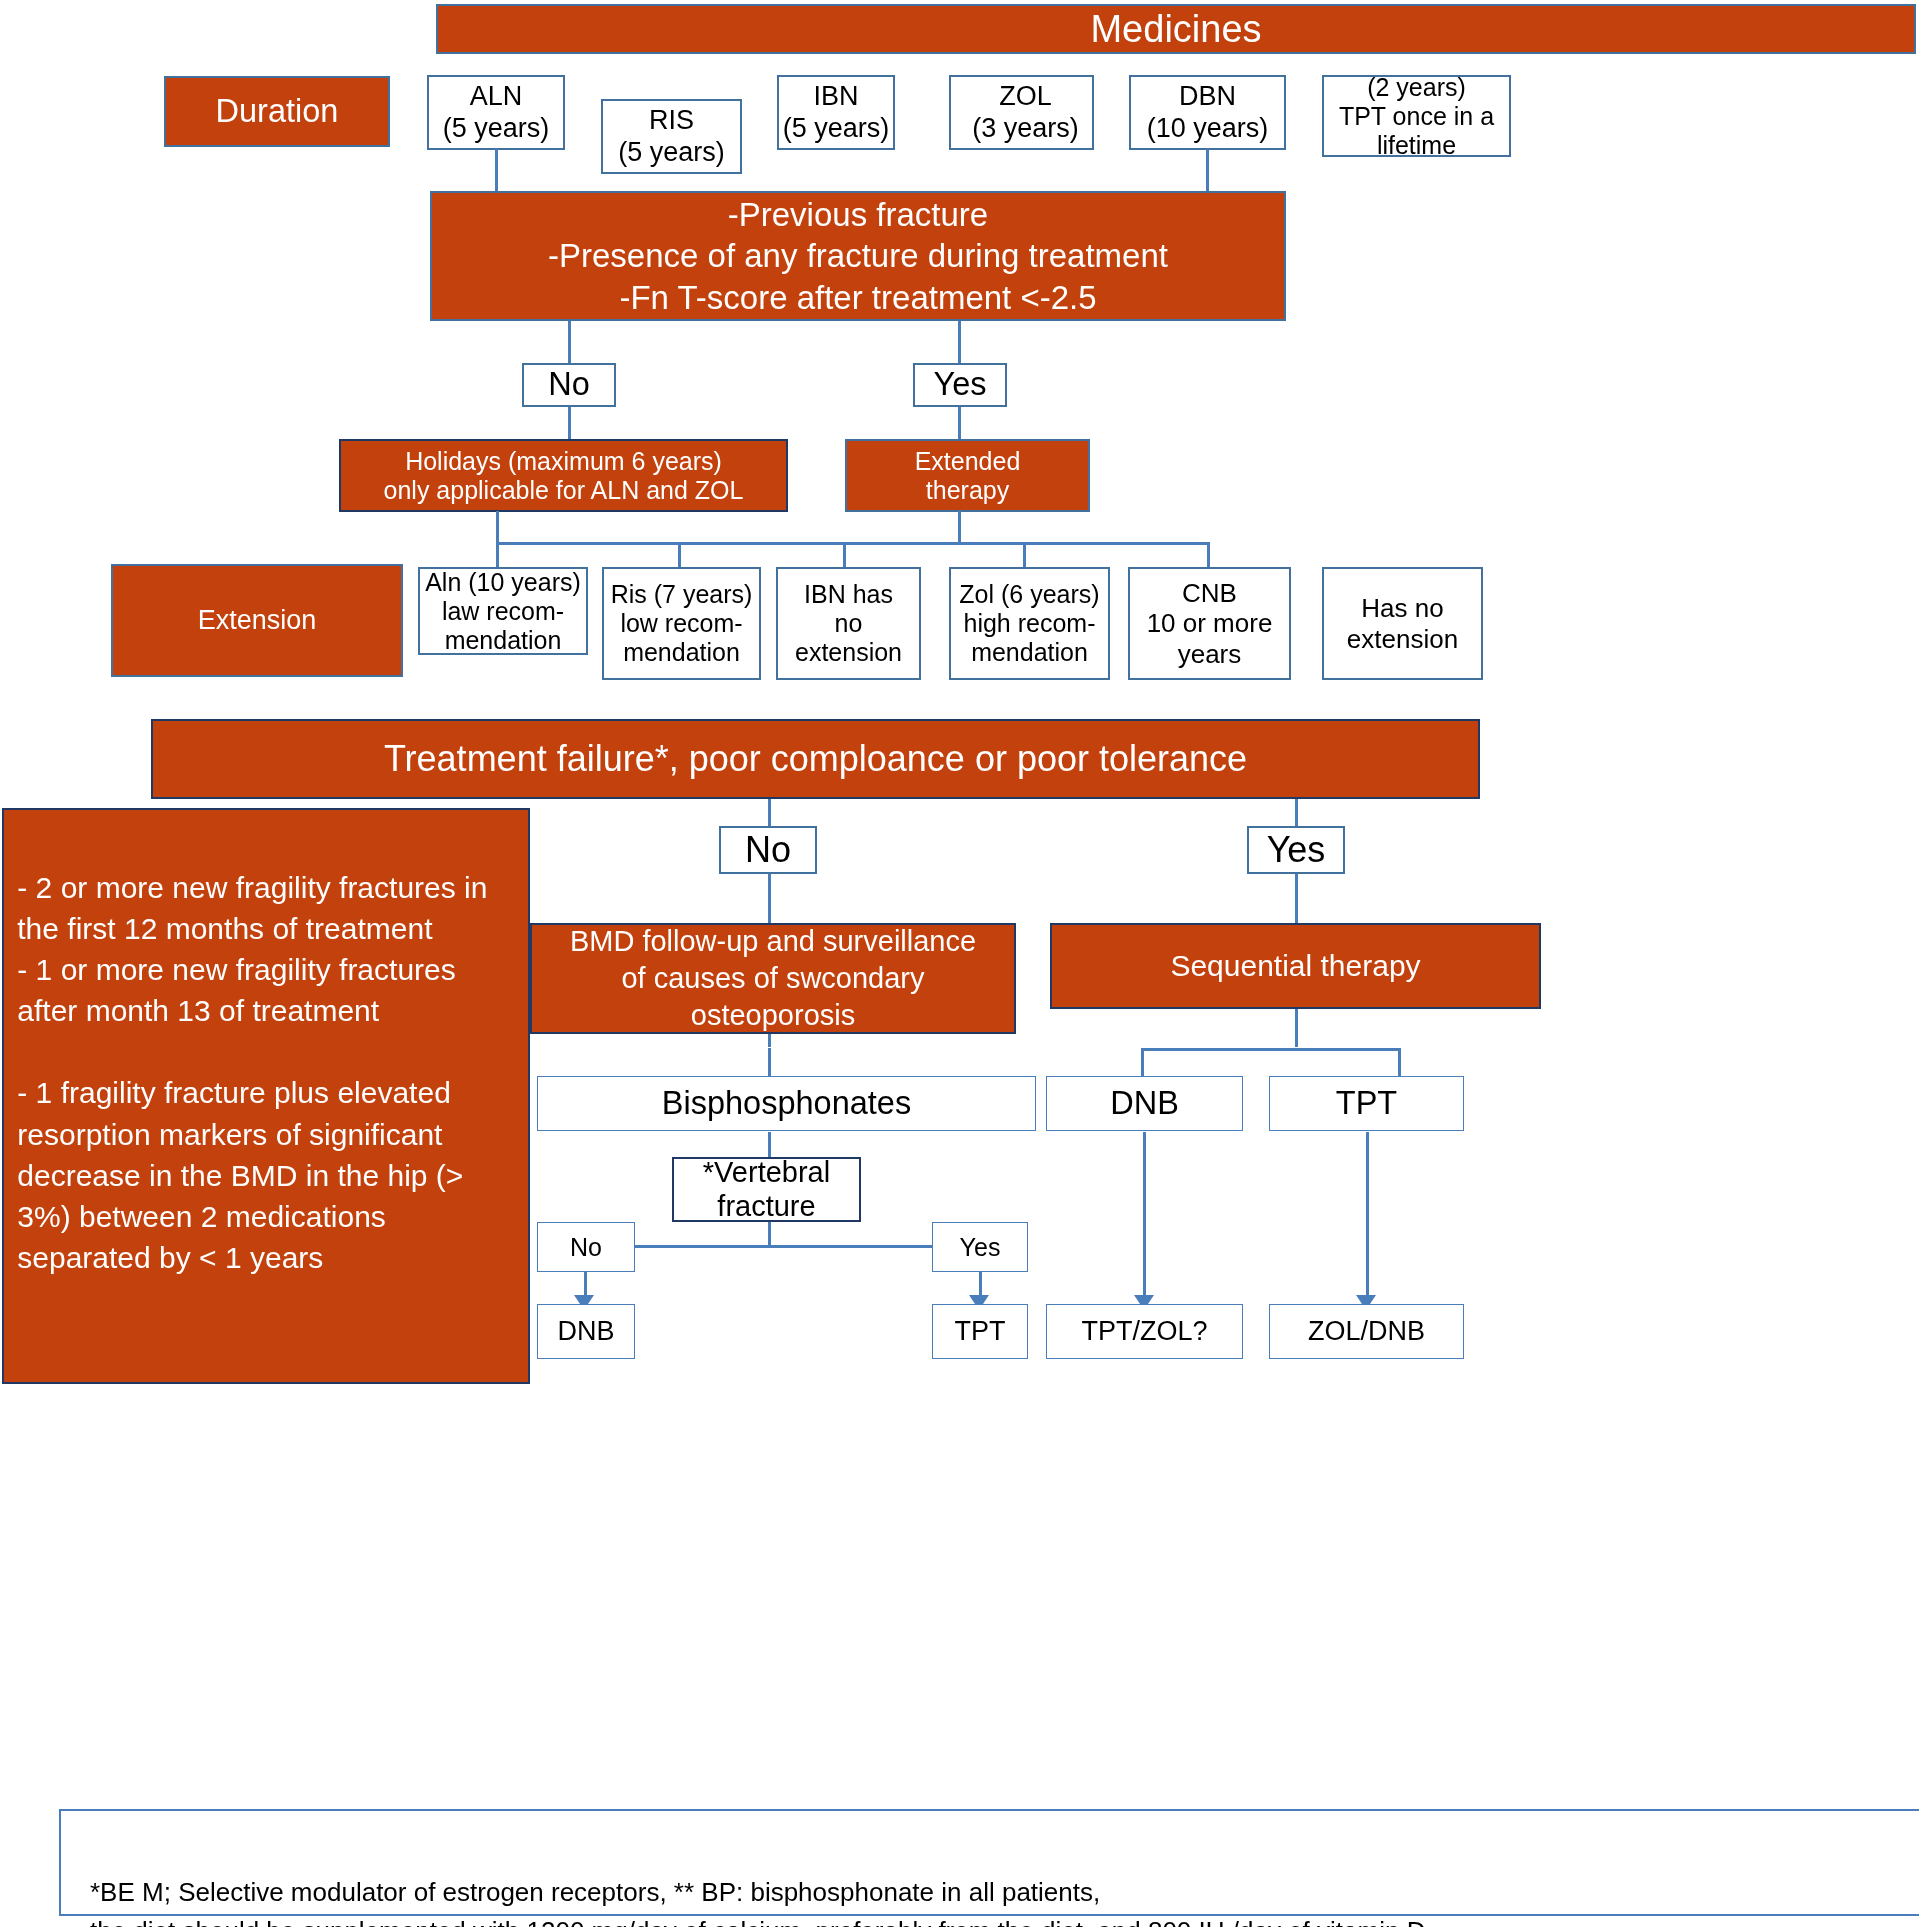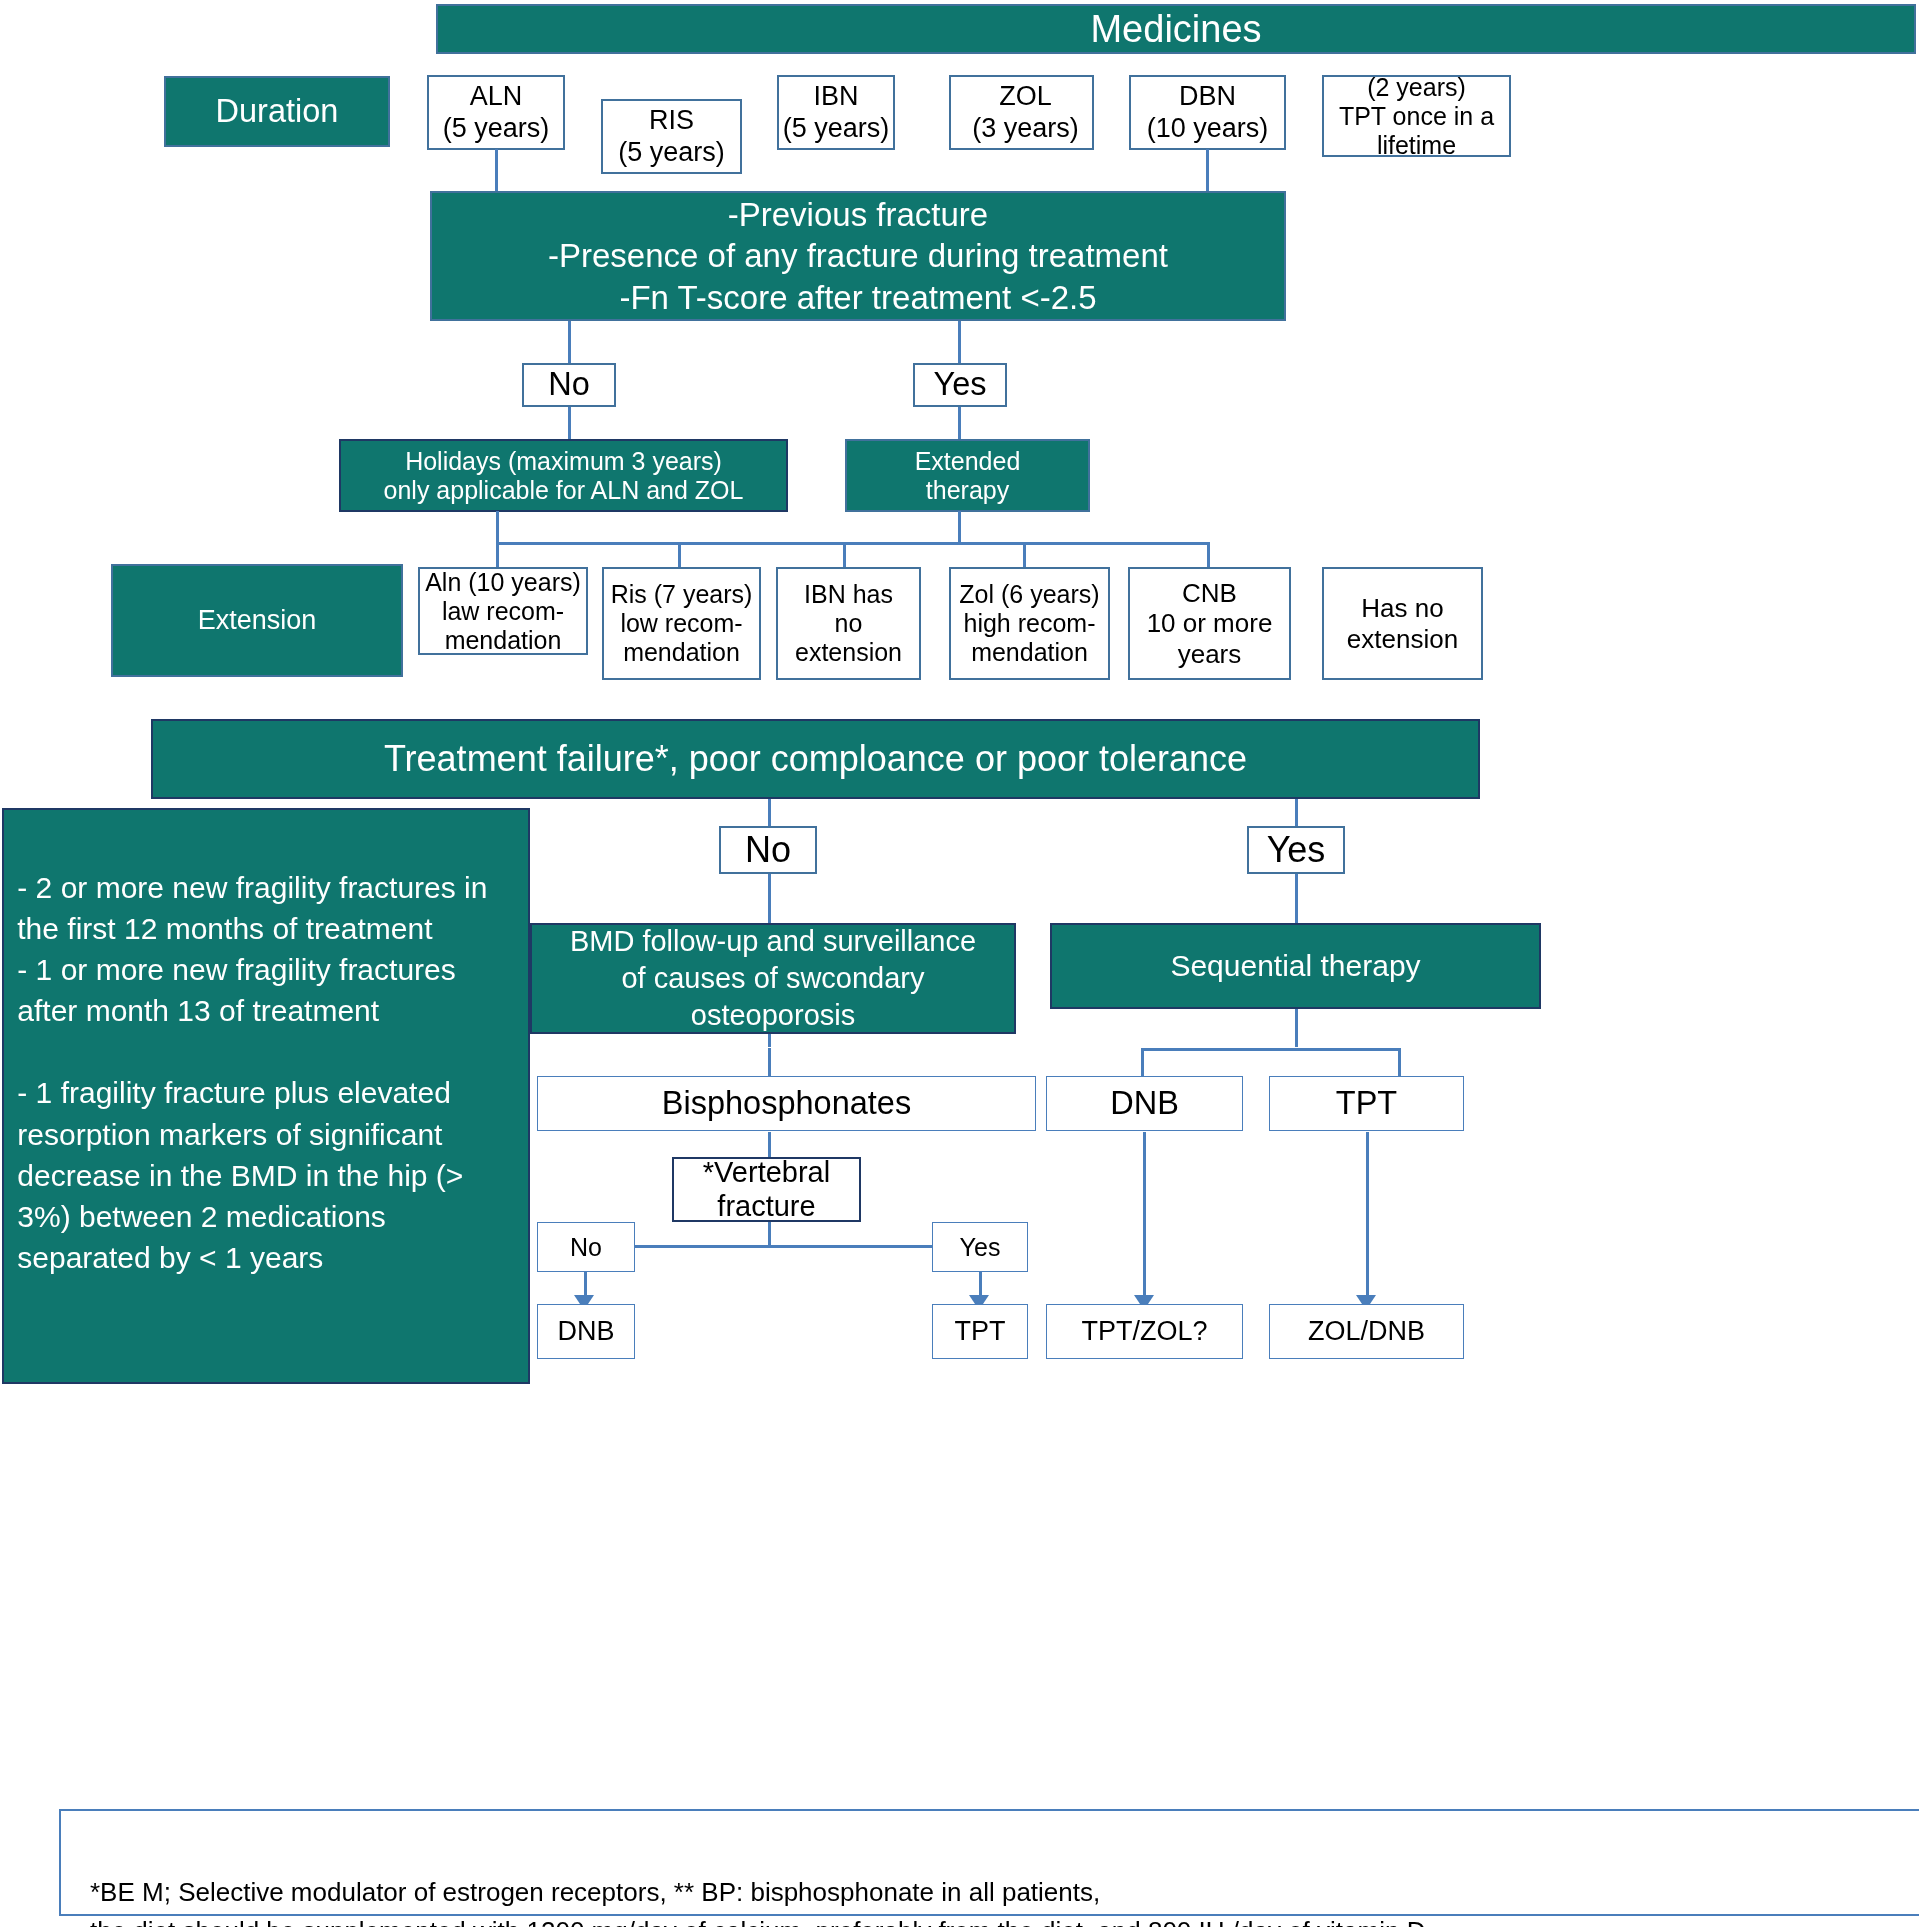--- a/index.html
+++ b/index.html
@@ -20,21 +20,21 @@
   .node {
     position: absolute;
     box-sizing: border-box;
     display: flex;
     align-items: center;
     justify-content: center;
     text-align: center;
     line-height: 1.16;
   }
   .blue {
-    background: #0f766e;
+    background: #c2410c;
     border: 2.9px solid #41719c;
     color: #ffffff;
   }
   .white {
     background: #ffffff;
     border: 2.9px solid #41719c;
     color: #000000;
   }
   .white-thin {
     background: #ffffff;
@@ -131,21 +131,21 @@
   </div>
   <div class="node white" style="left:913px; top:363px; width:94px; height:44px; font-size:32.5px;">
     <span>Yes</span>
   </div>
 
   <div class="conn v" style="left:568px; top:407px; height:34px;"></div>
 
   <div class="conn v" style="left:958px; top:407px; height:34px;"></div>
 
   <div class="node blue navy txt-block" style="left:339px; top:439px; width:449px; height:73px; font-size:25px;">
-    <span>Holidays (maximum 3 years)
+    <span>Holidays (maximum 6 years)
 only applicable for ALN and ZOL</span>
   </div>
 
   <div class="node blue txt-block" style="left:845px; top:439px; width:245px; height:73px; font-size:25px;">
     <span>Extended
 therapy</span>
   </div>
 
   <div class="conn v" style="left:496px; top:511px; height:31px;"></div>
   <div class="conn v" style="left:958px; top:511px; height:31px;"></div>

